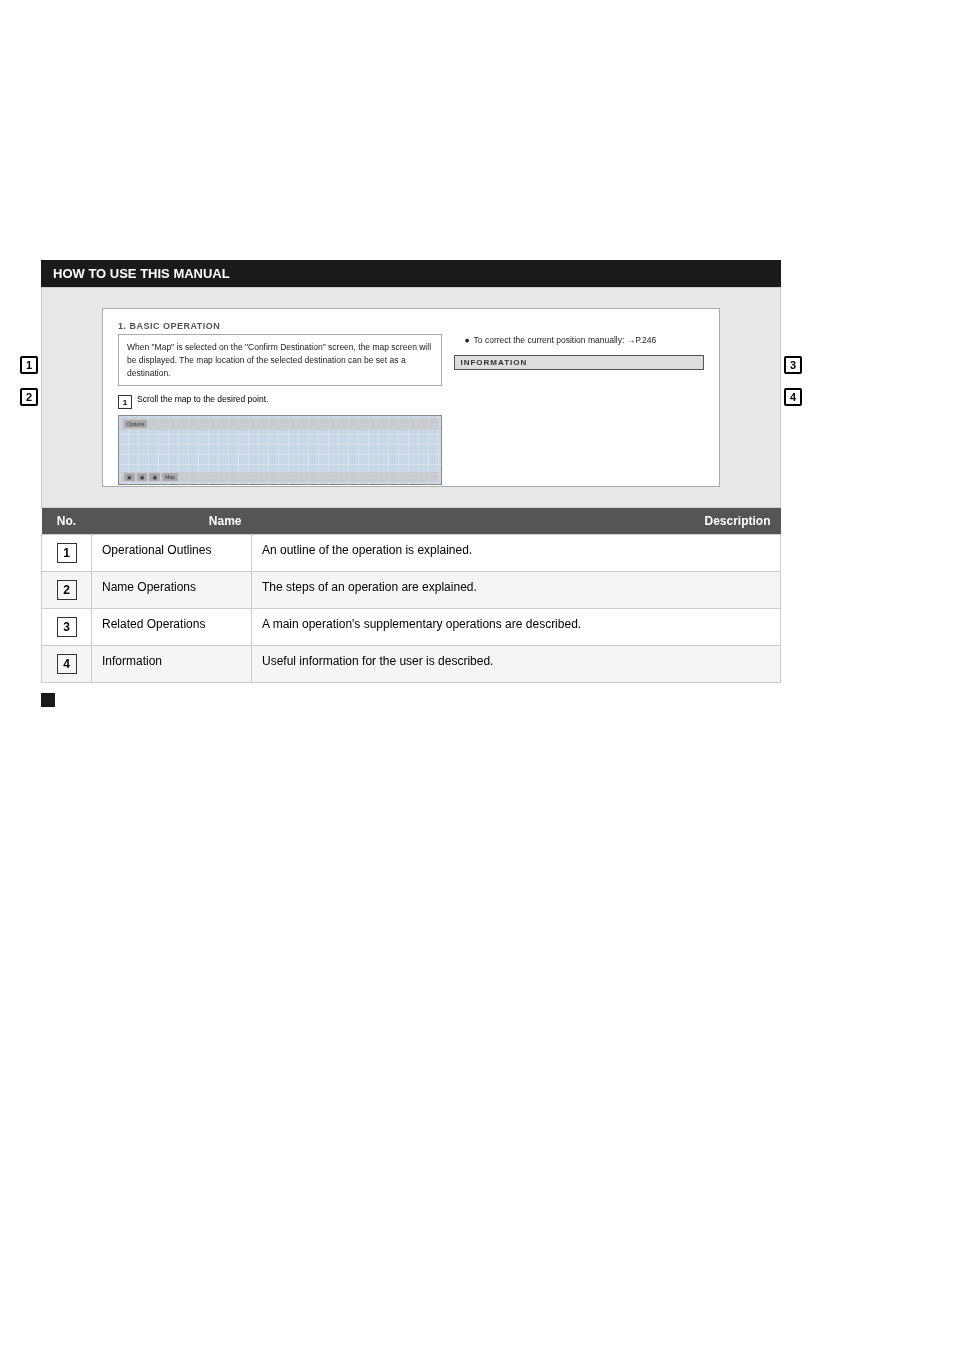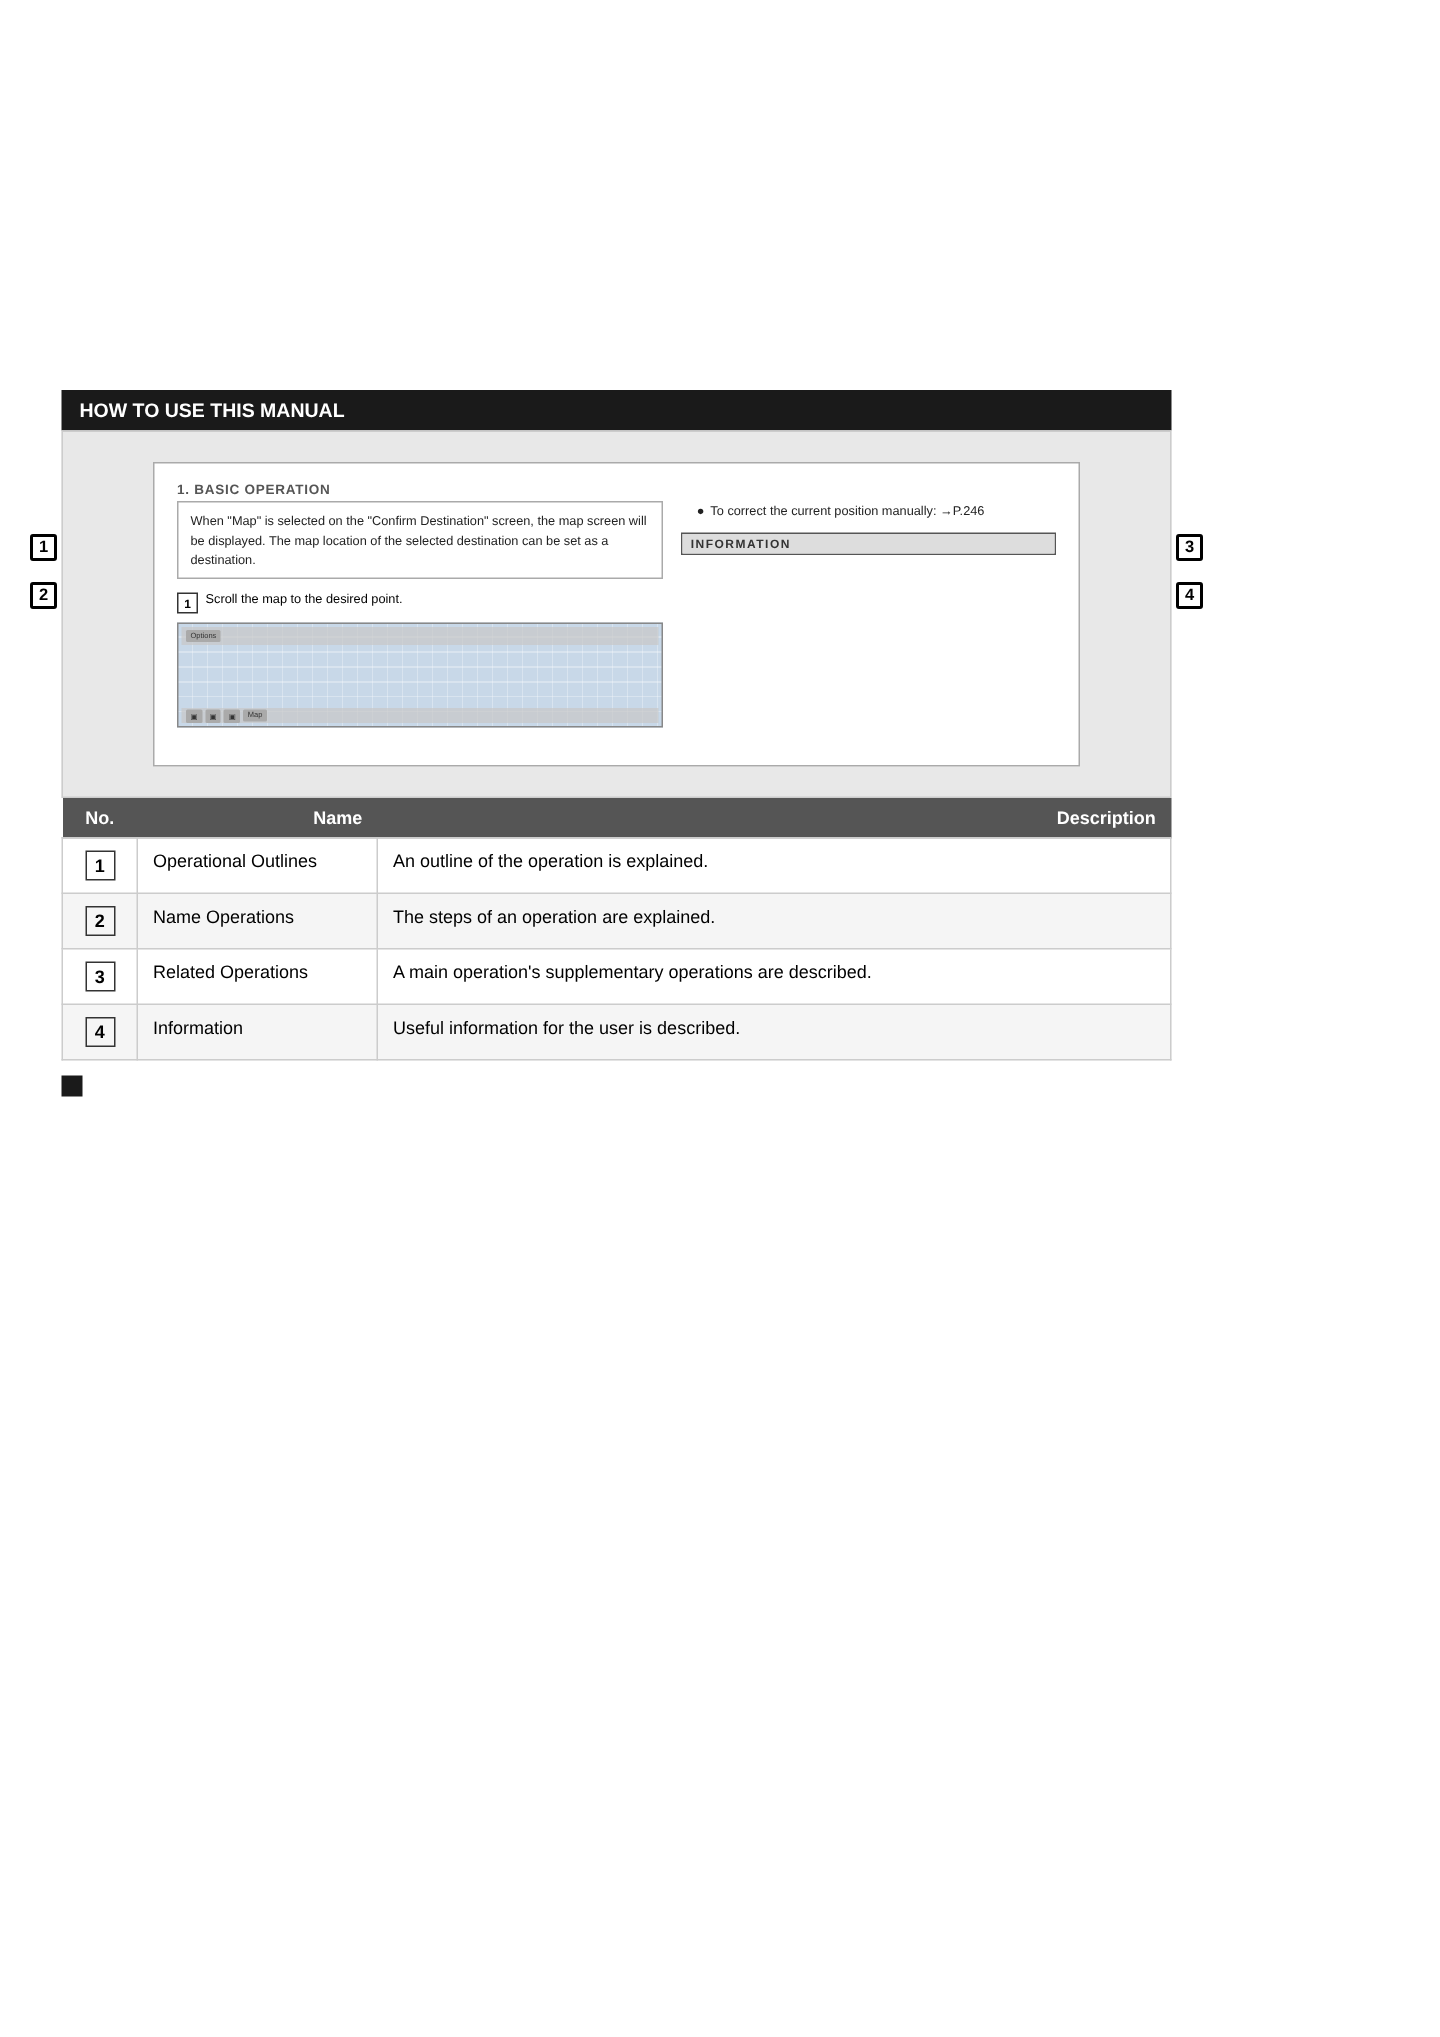--- a/index.html
+++ b/index.html
@@ -36,21 +36,21 @@
       border: 1px solid #ccc;
       background: #e8e8e8;
       padding: 20px 30px 20px 30px;
       position: relative;
       margin-bottom: 0;
     }
     
     .page-mockup {
       background: #ffffff;
       border: 1px solid #aaa;
-      padding: 12px 15px 25px 15px;
+      padding: 12px 15px 1px 15px;
       position: relative;
       margin: 0 30px;
     }
     .page-mockup .section-label {
       font-size: 9px;
       color: #555;
       font-weight: bold;
       margin-bottom: 3px;
       letter-spacing: 0.5px;
     }

